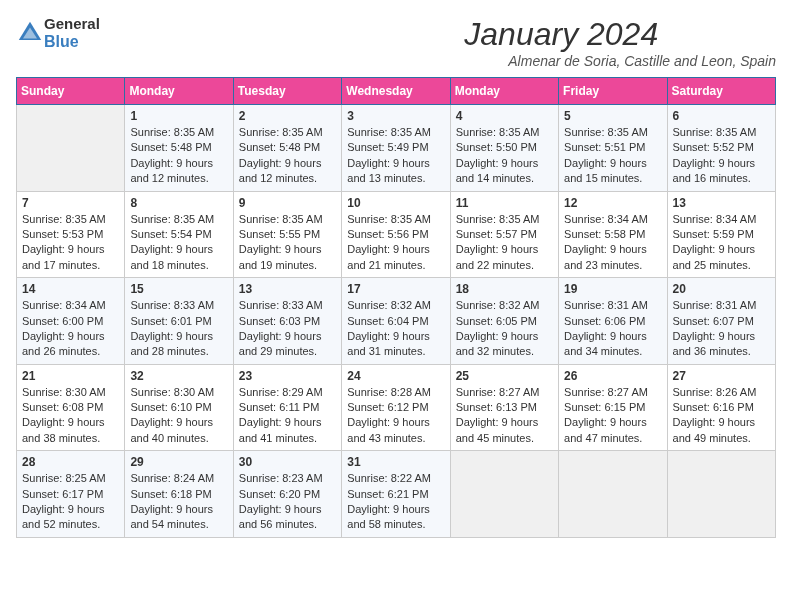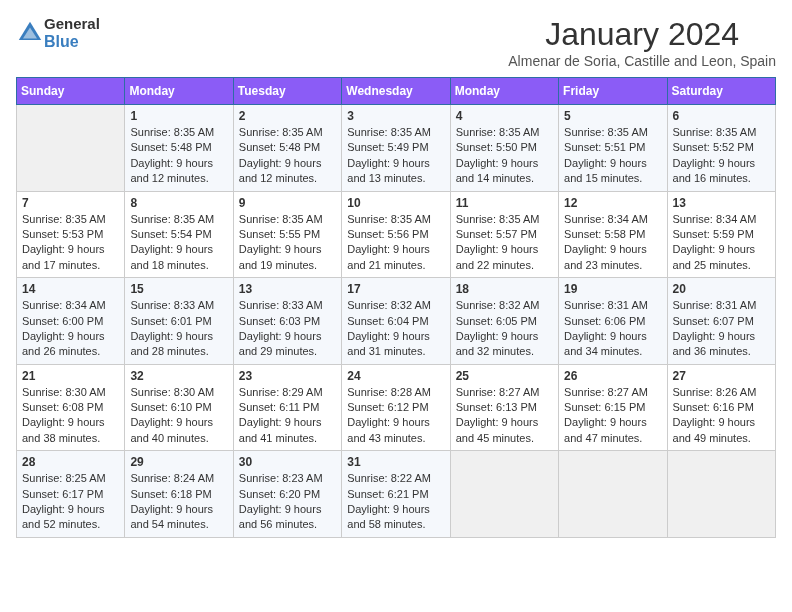--- a/index.html
+++ b/index.html
@@ -33,38 +33,40 @@
     .logo-blue {
       font-size: 16px;
       font-weight: bold;
       color: #3a7ebf;
     }
     .logo-icon {
       width: 28px;
       height: 28px;
     }
     .title-block {
-      text-align: center;
+      text-align: left;
+      font-style: italic;
     }
     .month-title {
       font-size: 32px;
       font-weight: normal;
       color: #333;
     }
     .subtitle {
       font-size: 14px;
       color: #555;
+      margin-left: 44px;
     }
     table {
       width: 100%;
       border-collapse: collapse;
       font-size: 11px;
     }
     thead tr th {
-      background-color: #8b5cf6;
+      background-color: #ec4899;
       color: #fff;
       padding: 6px 4px;
       text-align: left;
       font-size: 12px;
       font-weight: bold;
       border: 1px solid #2e6da4;
     }
     tbody tr td {
       border: 1px solid #ccc;
       vertical-align: top;

